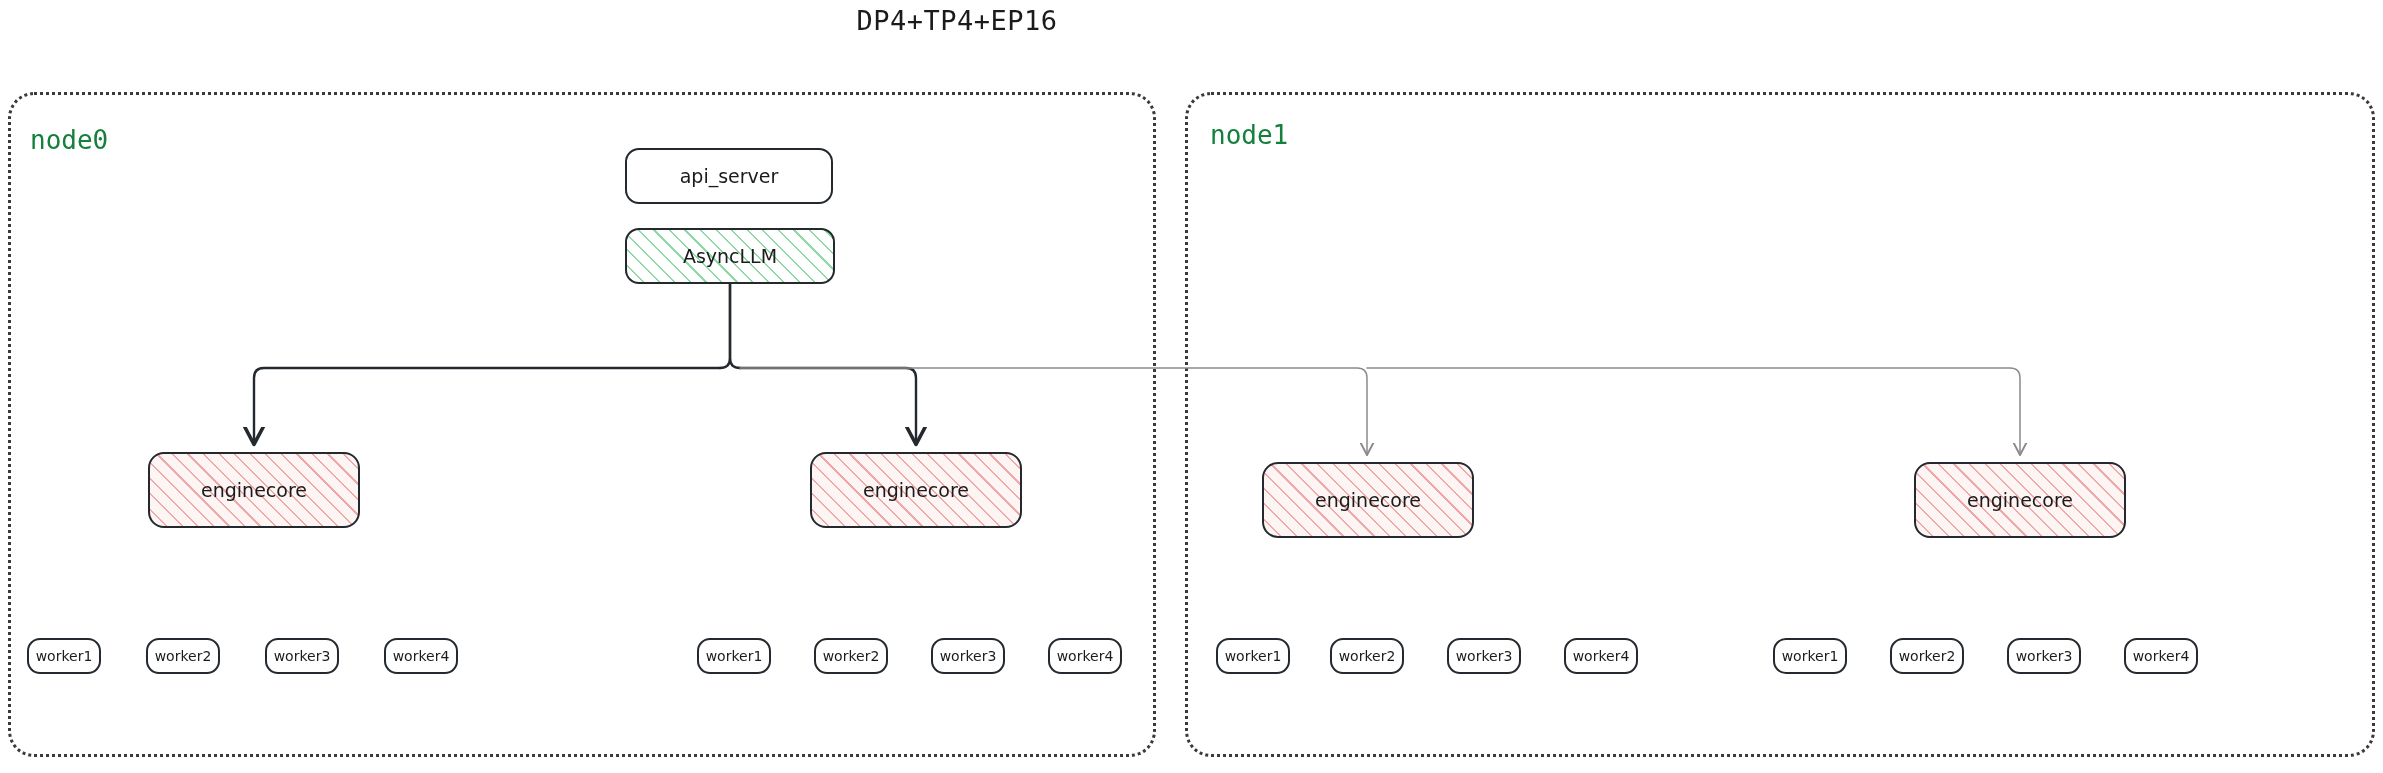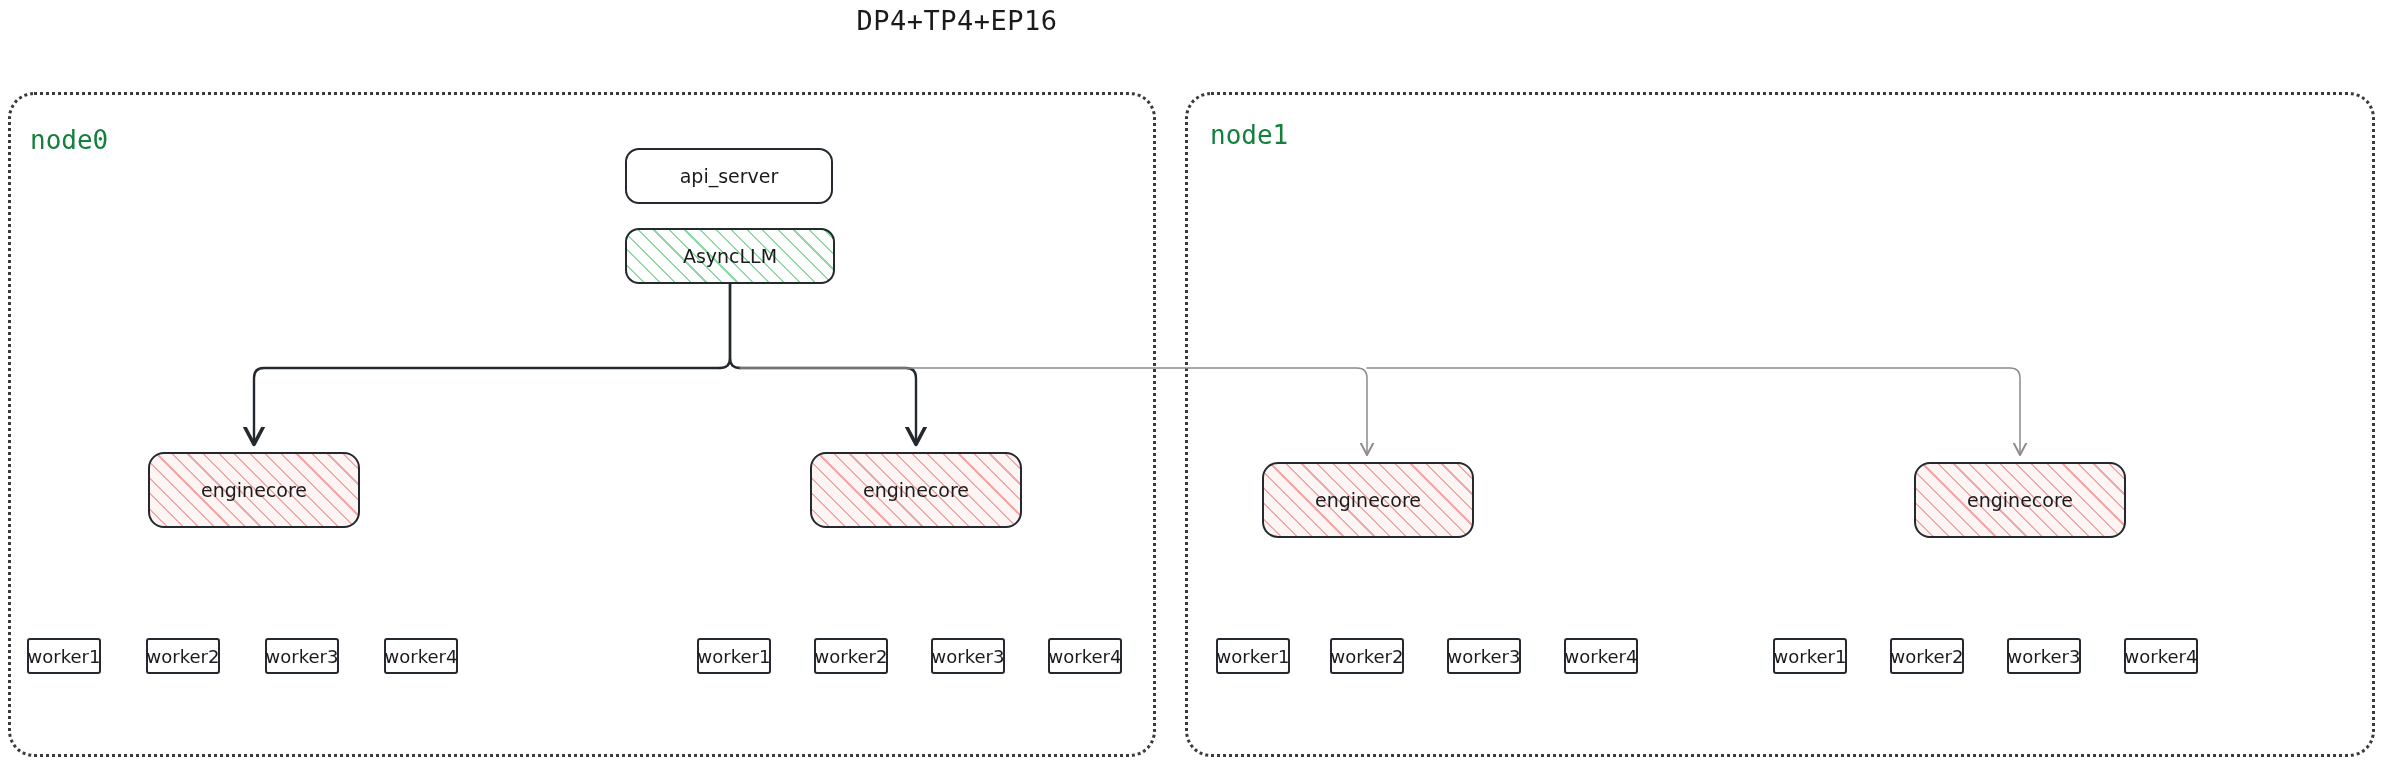--- a/index.html
+++ b/index.html
@@ -75,22 +75,22 @@
     border-radius: 16px;
     font-size: 19px;
     background-color: #fdf4f4;
     background-image: repeating-linear-gradient(
        45deg,
        #f1a8a8 0px, #f1a8a8 1.6px,
        rgba(255,255,255,0) 1.6px, rgba(255,255,255,0) 11px);
   }
   
   .box-worker {
-    border-radius: 3px;
-    font-size: 18px;
+    border-radius: 13px;
+    font-size: 14px;
     height: 36px;
     border-width: 2.2px;
   }
 
   
   #connectors {
     position: absolute;
     left: 0; top: 0;
     width: 2383px; height: 773px;
     pointer-events: none;

